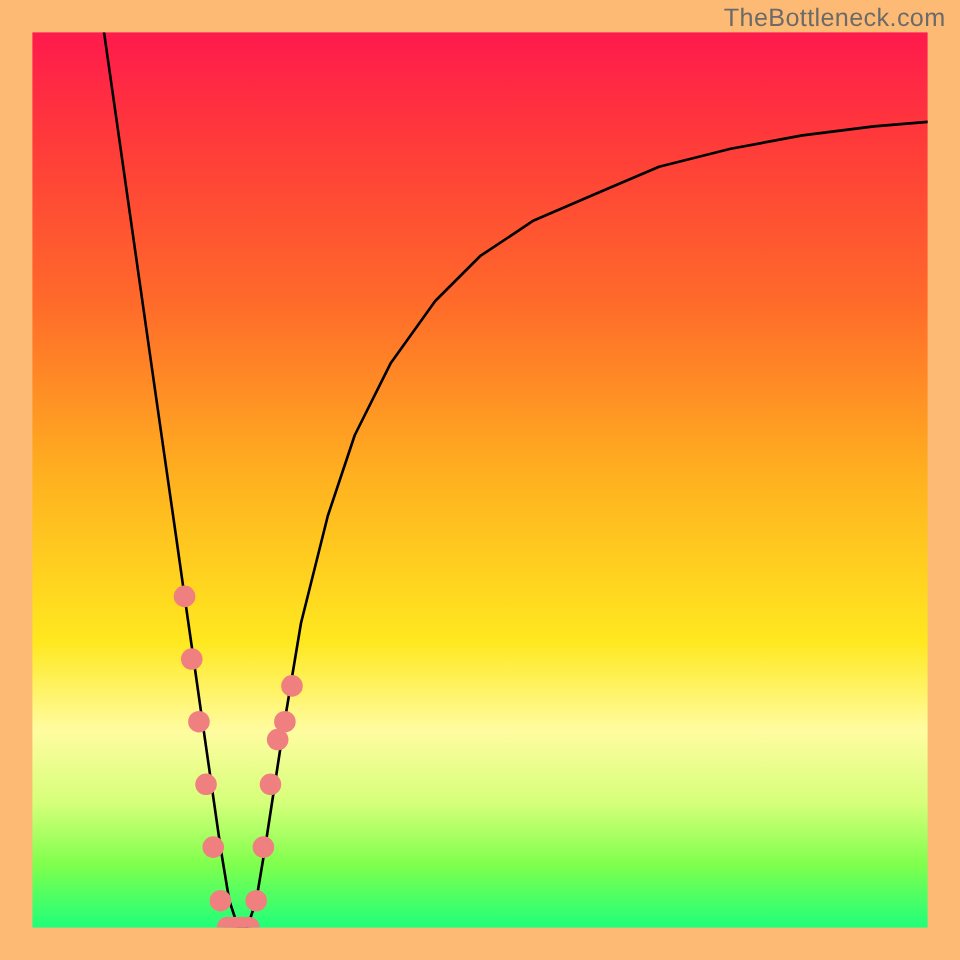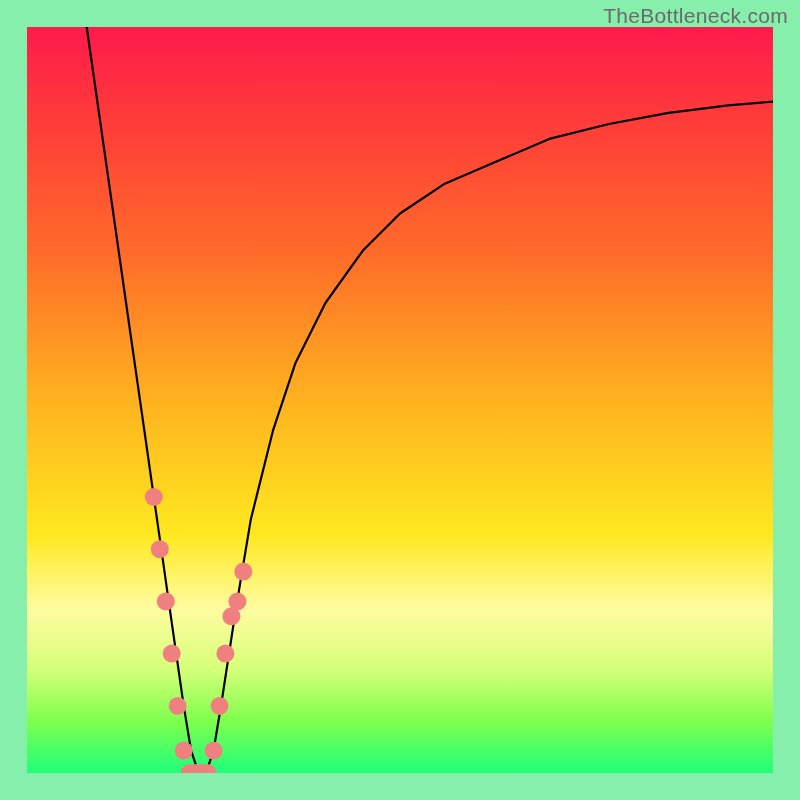--- a/index.html
+++ b/index.html
@@ -10,21 +10,21 @@
     overflow: hidden;
     background: #000;
     font-family: Arial, Helvetica, sans-serif;
   }
   .frame {
     position: absolute;
     left: 0;
     top: 0;
     width: 800px;
     height: 800px;
-    background: #86efac;
+    background: #fdba74;
   }
   .plot {
     position: absolute;
     left: 27px;
     top: 27px;
     width: 746px;
     height: 746px;
     background: linear-gradient(
       to bottom,
       #ff1a4d 0%,

